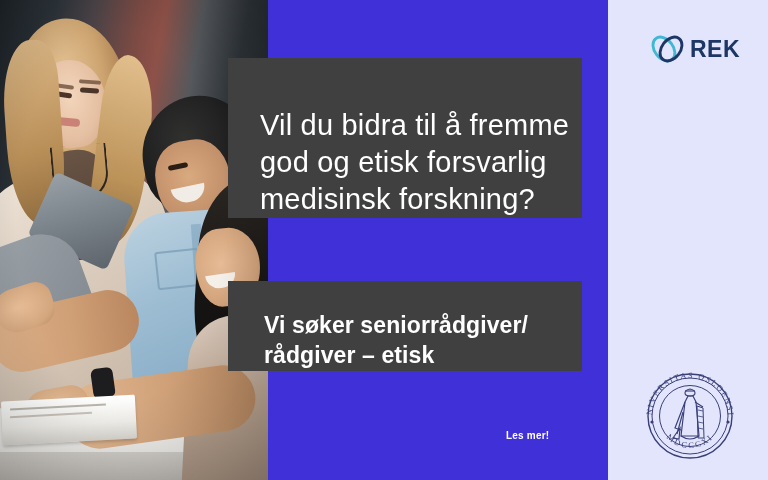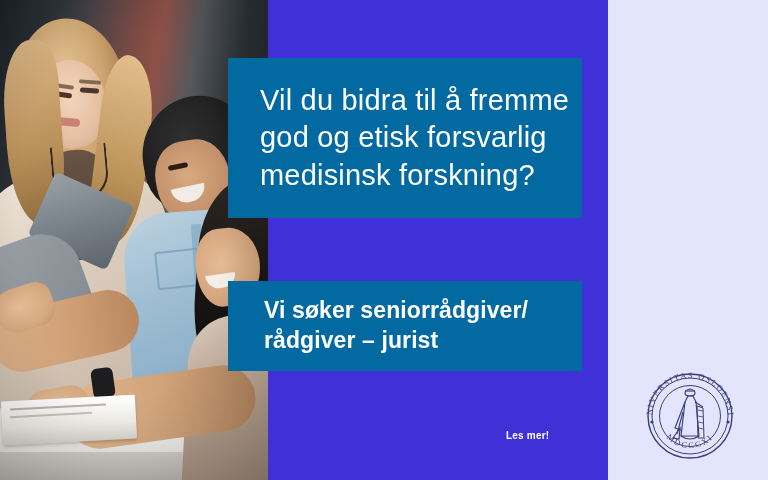--- a/index.html
+++ b/index.html
@@ -247,24 +247,24 @@
     border-radius: 10px; transform: rotate(6deg); opacity: .85;
   }
   .ph-vignette {
     left: 0; top: 0; width: 268px; height: 480px;
     background: radial-gradient(ellipse at 45% 45%, rgba(0,0,0,0) 50%, rgba(0,0,0,.22) 100%);
   }
 
   
   .text-box {
     position: absolute;
-    background: #0369a1;
+    background: #404040;
     color: #ffffff;
     display: flex;
-    align-items: center;
+    align-items: flex-end;
   }
   #headline-box {
     left: 228px; top: 58px;
     width: 354px; height: 160px;
     padding: 0 0 0 32px;
   }
   #headline-text {
     font-size: 29px;
     line-height: 1.28;
     font-weight: 400;
@@ -371,25 +371,32 @@
   </div>
 
   <div class="text-box" id="headline-box">
     <div id="headline-text">Vil du bidra til å fremme
 god og etisk forsvarlig
 medisinsk forskning?</div>
   </div>
 
   <div class="text-box" id="subhead-box">
     <div id="subhead-text">Vi søker seniorrådgiver/
-rådgiver – jurist</div>
+rådgiver – etisk</div>
   </div>
 
   <a href="#" id="cta">Les mer!</a>
 
+  <div id="rek-logo">
+    <svg width="44" height="44" viewBox="0 0 44 44">
+      <ellipse cx="18" cy="22" rx="10.5" ry="15" transform="rotate(-38 18 22)" fill="none" stroke="#3fb8d4" stroke-width="3.2"></ellipse>
+      <ellipse cx="26" cy="22" rx="10.5" ry="15" transform="rotate(38 26 22)" fill="none" stroke="#1c3665" stroke-width="3.2"></ellipse>
+    </svg>
+    <span id="rek-wordmark">REK</span>
+  </div>
 
   <svg id="uio-seal" viewBox="0 0 108 108">
     <defs>
       <path id="seal-top-arc" d="M 16,54 A 38,38 0 0 1 92,54"></path>
       <path id="seal-bottom-arc" d="M 22,54 A 32,32 0 0 0 86,54"></path>
     </defs>
     <circle cx="54" cy="54" r="42" fill="none" stroke="#3a3f7a" stroke-width="1.4"></circle>
     <circle cx="54" cy="54" r="38" fill="none" stroke="#3a3f7a" stroke-width="1"></circle>
     <circle cx="54" cy="54" r="30.5" fill="none" stroke="#3a3f7a" stroke-width="1"></circle>
     <circle cx="16" cy="60" r="1.6" fill="#3a3f7a"></circle>

